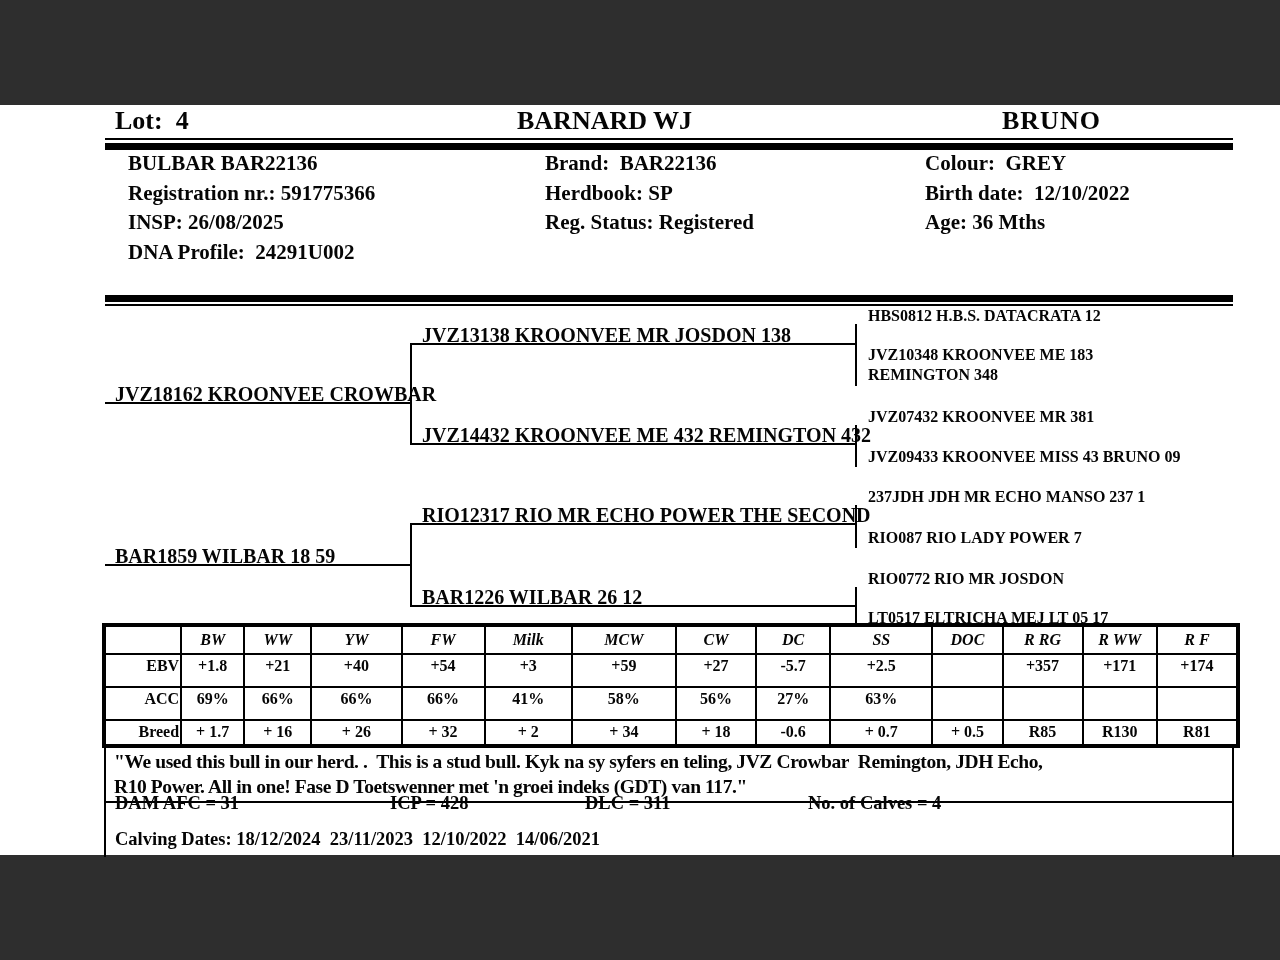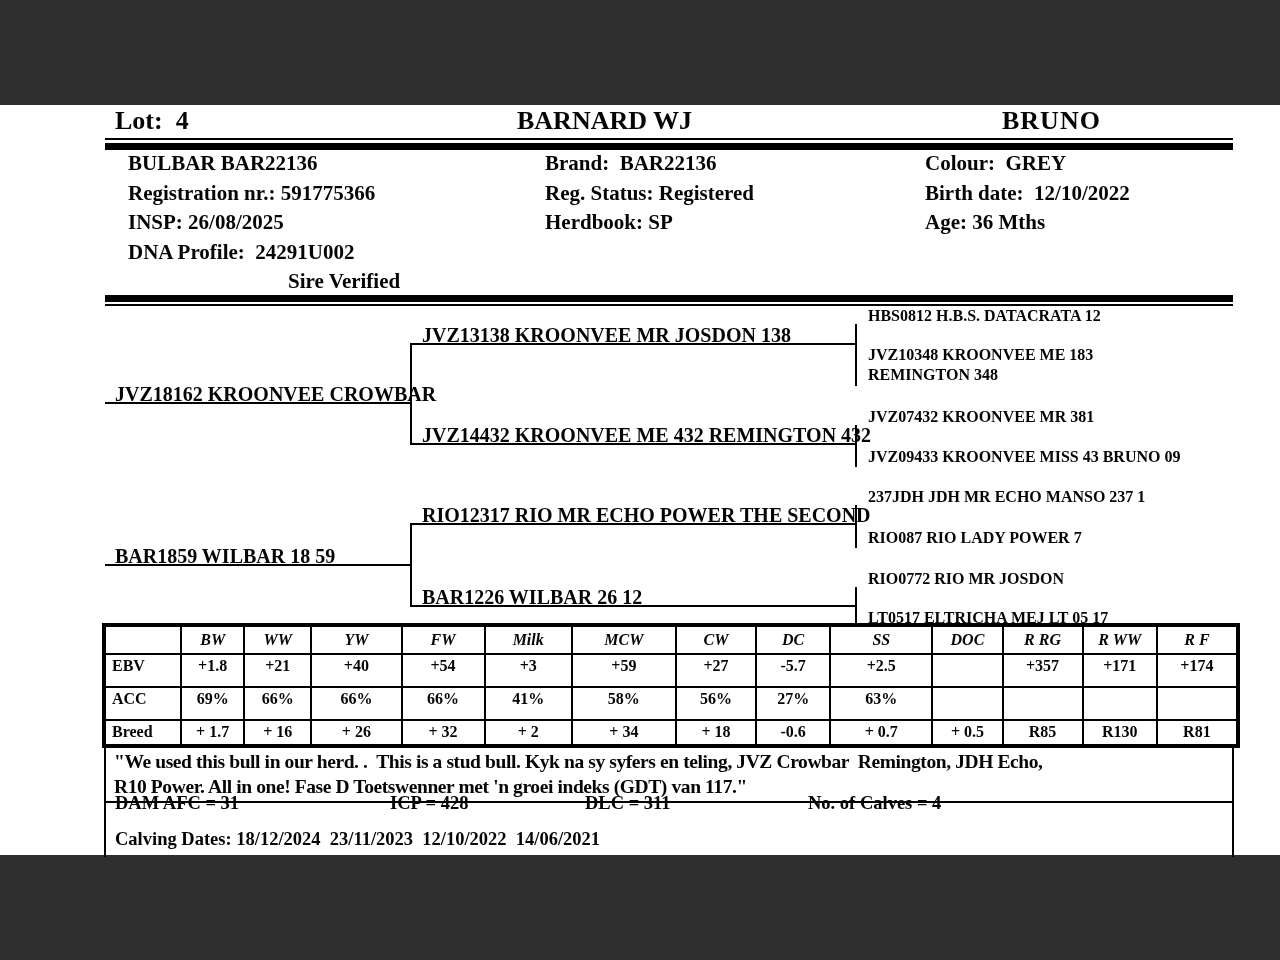--- a/index.html
+++ b/index.html
@@ -15,21 +15,21 @@
   .leaf{font-size:16px;white-space:pre;line-height:20px;}
   .bottom-box{position:absolute;left:104px;top:625px;width:1130px;height:232px;
               border:2px solid #000;border-bottom:none;box-sizing:border-box;}
   table.ebv{border-collapse:collapse;table-layout:fixed;position:absolute;left:-4px;top:-4px;
             width:1138px;background:#fff;border:4px solid #000;}
   .ebv th,.ebv td{border:2px solid #000;font-weight:bold;font-size:16px;text-align:center;
                   white-space:pre;overflow:hidden;font-family:"Liberation Serif","DejaVu Serif",serif;}
   .ebv th{height:24px;vertical-align:middle;font-style:italic;}
   .ebv td{height:28px;vertical-align:top;padding-top:2px;}
   .ebv tr.breed td{height:22px;vertical-align:middle;padding-top:0;}
-  .ebv .rowlabel{text-align:left;padding-left:6px;}
+  .ebv .rowlabel{text-align:right;padding-left:6px;}
   .comment{position:absolute;left:8px;top:122px;font-weight:bold;font-size:19.5px;
            white-space:pre;line-height:25px;letter-spacing:-0.4px;}
   .sep{position:absolute;left:0;top:174px;width:100%;height:2px;background:#000;}
   .damrow span{position:absolute;top:166px;font-weight:bold;font-size:18.5px;white-space:pre;}
   .calving{position:absolute;left:9px;top:202px;font-weight:bold;font-size:18.5px;white-space:pre;}
 </style>
 </head>
 <body>
 
 <div id="screen">
@@ -39,26 +39,25 @@
   <span class="t hdr" style="left:517px;top:106px">BARNARD WJ</span>
   <span class="t hdr" style="left:1002px;top:106px;letter-spacing:1px">BRUNO</span>
   <div class="hline" style="left:105px;top:138px;width:1128px;height:2px"></div>
   <div class="hline" style="left:105px;top:143px;width:1128px;height:7px"></div>
 
   <div class="info-col" style="left:128px;top:149px">
     <div>BULBAR BAR22136</div>
     <div>Registration nr.: 591775366</div>
     <div>INSP: 26/08/2025</div>
     <div>DNA Profile:  24291U002</div>
-    <div style="padding-left:160px">Sire Verified</div>
   </div>
   <div class="info-col" style="left:545px;top:149px">
     <div>Brand:  BAR22136</div>
+    <div>Herdbook: SP</div>
     <div>Reg. Status: Registered</div>
-    <div>Herdbook: SP</div>
   </div>
   <div class="info-col" style="left:925px;top:149px">
     <div>Colour:  GREY</div>
     <div>Birth date:  12/10/2022</div>
     <div>Age: 36 Mths</div>
   </div>
   <div class="hline" style="left:105px;top:295px;width:1128px;height:7px"></div>
   <div class="hline" style="left:105px;top:304px;width:1128px;height:2px"></div>
 
   <span class="t ped" style="left:422px;top:324px">JVZ13138 KROONVEE MR JOSDON 138</span>

